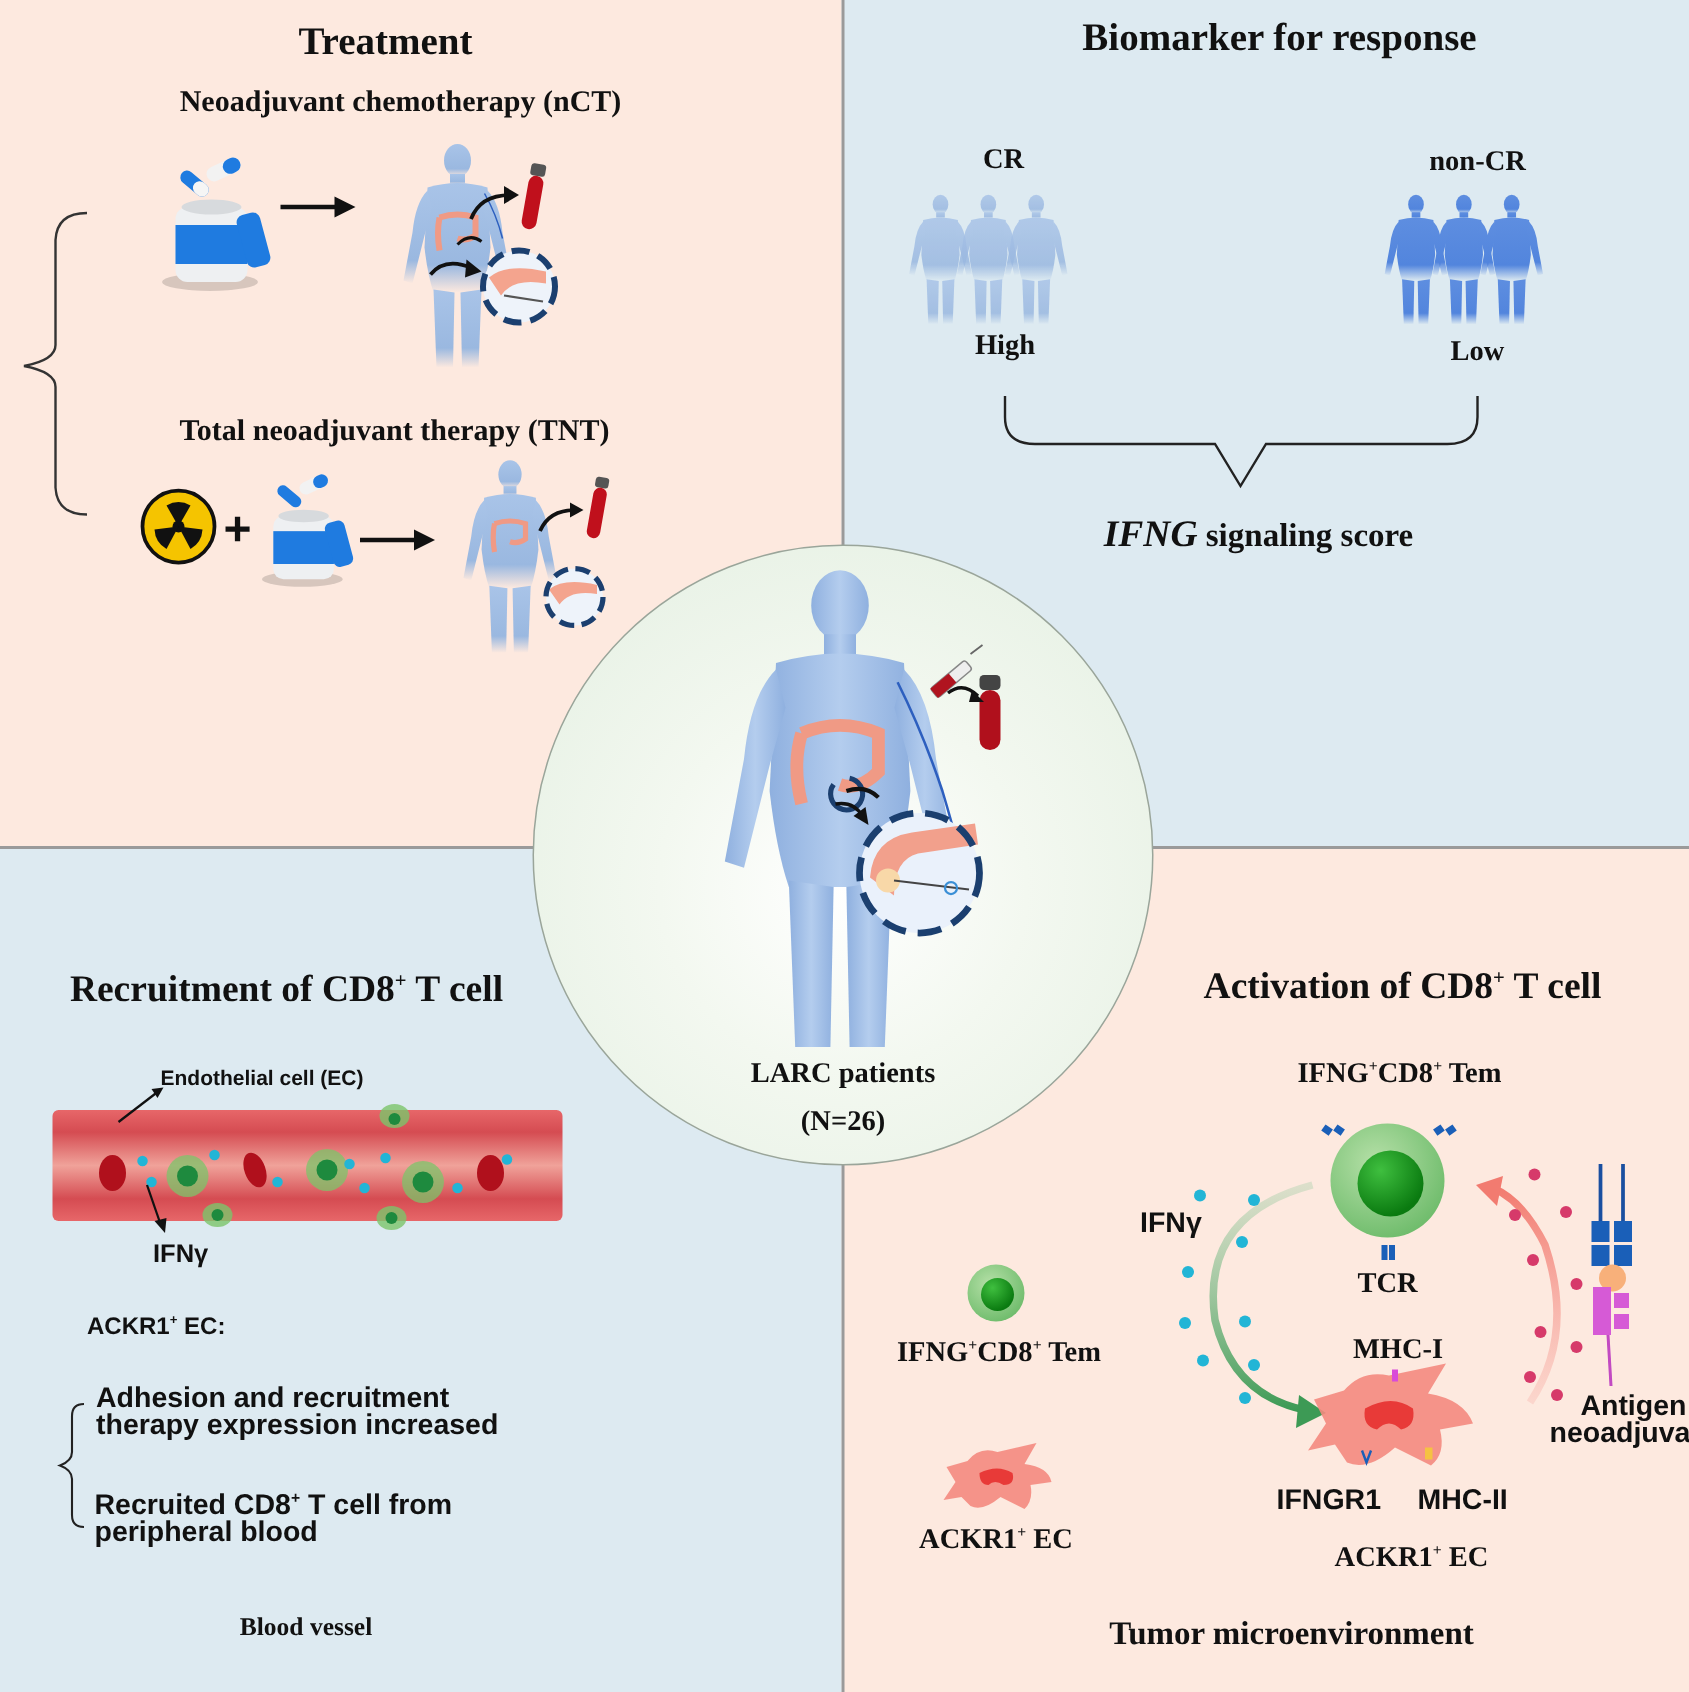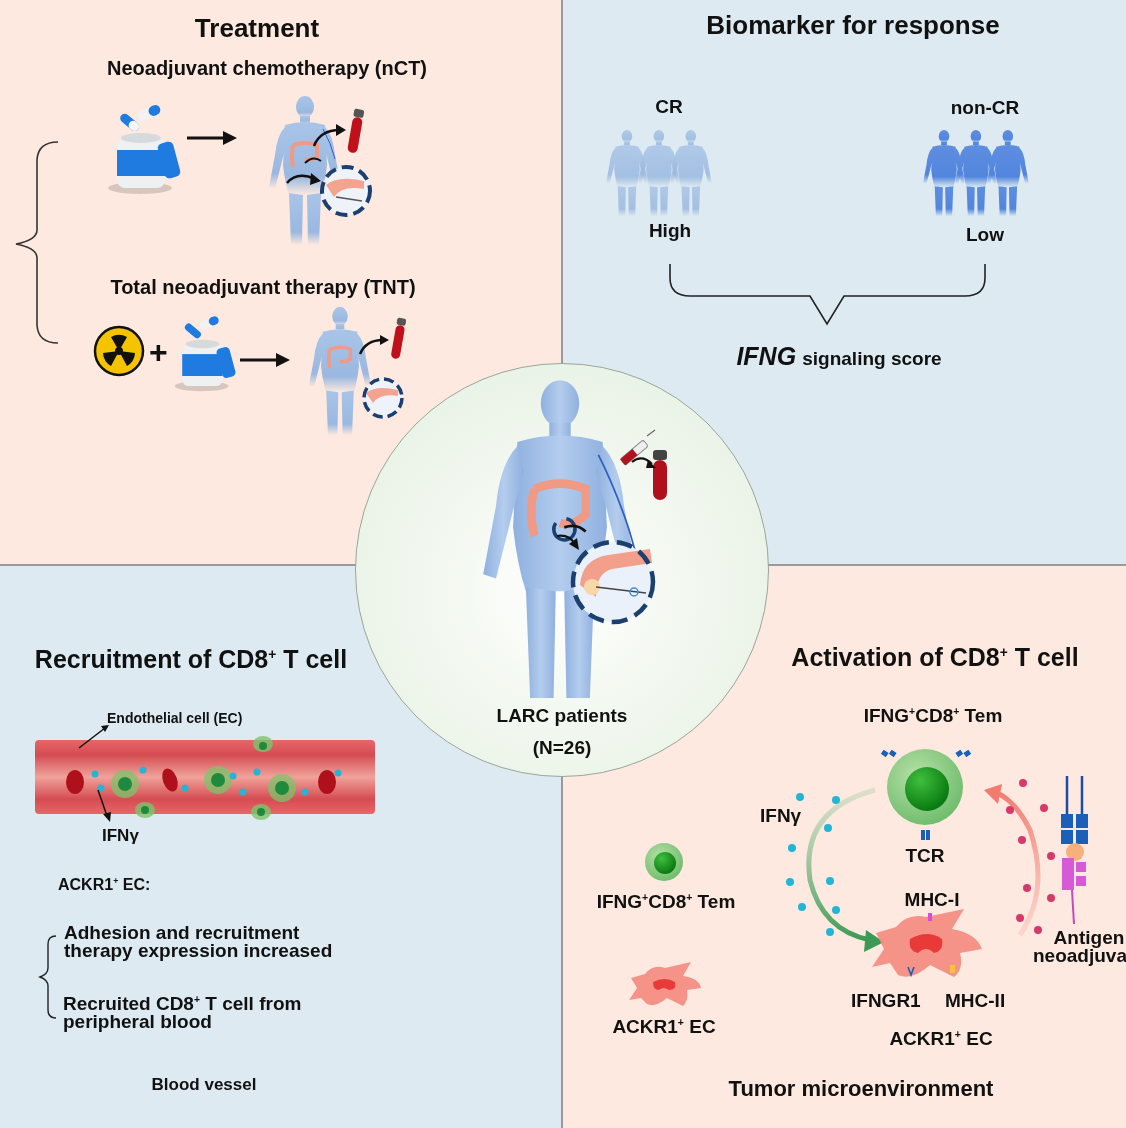--- a/index.html
+++ b/index.html
@@ -8,21 +8,21 @@
   .q-tl { left:0; top:0; width:561px; height:564px; background:#fde9df; }
   .q-tr { left:562px; top:0; width:564px; height:564px; background:#ddeaf1; }
   .q-bl { left:0; top:565px; width:561px; height:563px; background:#ddeaf1; }
   .q-br { left:562px; top:565px; width:564px; height:563px; background:#fde9df; }
   .vline { position:absolute; left:561px; top:0; width:1.5px; height:1128px; background:#9a9a9a; }
   .hline { position:absolute; left:0; top:564px; width:1126px; height:1.5px; background:#9a9a9a; }
   .txt { position:absolute; font-weight:bold; white-space:nowrap; line-height:1; }
   .h1 { font-size:26px; }
   .h2 { font-size:20px; }
   .h3 { font-size:19px; }
-  .center { transform:translateX(-50%); text-align:center; }
+  .center { transform:translateX(-50%); text-align:center;font-family:Liberation Serif, serif; }
   sup { font-size:0.55em; vertical-align:super; line-height:0; }
   svg { position:absolute; overflow:visible; }
   .circle-wrap { position:absolute; left:355px; top:363px; width:414px; height:414px; border-radius:50%;
     background:radial-gradient(circle at 50% 55%, #ffffff 0%, #f3f8f0 40%, #e3efe1 100%);
     border:1.5px solid #9aa59a; box-sizing:border-box; }
 </style>
 </head>
 <body>
 
 <div class="quad q-tl"></div>
@@ -167,21 +167,21 @@
 
 <div class="txt h3 center" style="left:670px; top:221px;">High</div>
 <div class="txt h3 center" style="left:985px; top:225px;">Low</div>
 
 <svg style="left:660px;top:260px;" width="340" height="70">
   <path d="M10 4 L10 18 Q10 36 30 36 L150 36 L167 64 L184 36 L305 36 Q325 36 325 18 L325 4" fill="none" stroke="#222" stroke-width="1.6"></path>
 </svg>
 
 <div class="txt center" style="left:839px; top:344px; font-size:22px;">
   <span style="font-style:italic; font-size:25px;">IFNG</span>
-  <span style="font-size:19px;">signaling score</span>
+  <span style="font-size:22px;">signaling score</span>
 </div>
 
 <div class="circle-wrap"></div>
 <svg style="left:450px;top:378px;" width="220" height="320" viewBox="0 0 100 150">
   <use href="#body" fill="url(#bodyGradFull)"></use>
   <path d="M38 52 Q35 62 38 74 M38 52 Q50 47 62 52 L62 64 Q56 70 50 68" fill="none" stroke="#f09a85" stroke-width="4"></path>
   <path d="M68 36 Q76 52 82 70 Q85 80 87 88" fill="none" stroke="#2d5fbf" stroke-width="0.8"></path>
   <path d="M48 68 A5 5 0 1 0 53 66" fill="none" stroke="#1b3f6f" stroke-width="1.6"></path>
   <path d="M52 70 Q58 68 62 72" fill="none" stroke="#111" stroke-width="1.3"></path>
 </svg>

